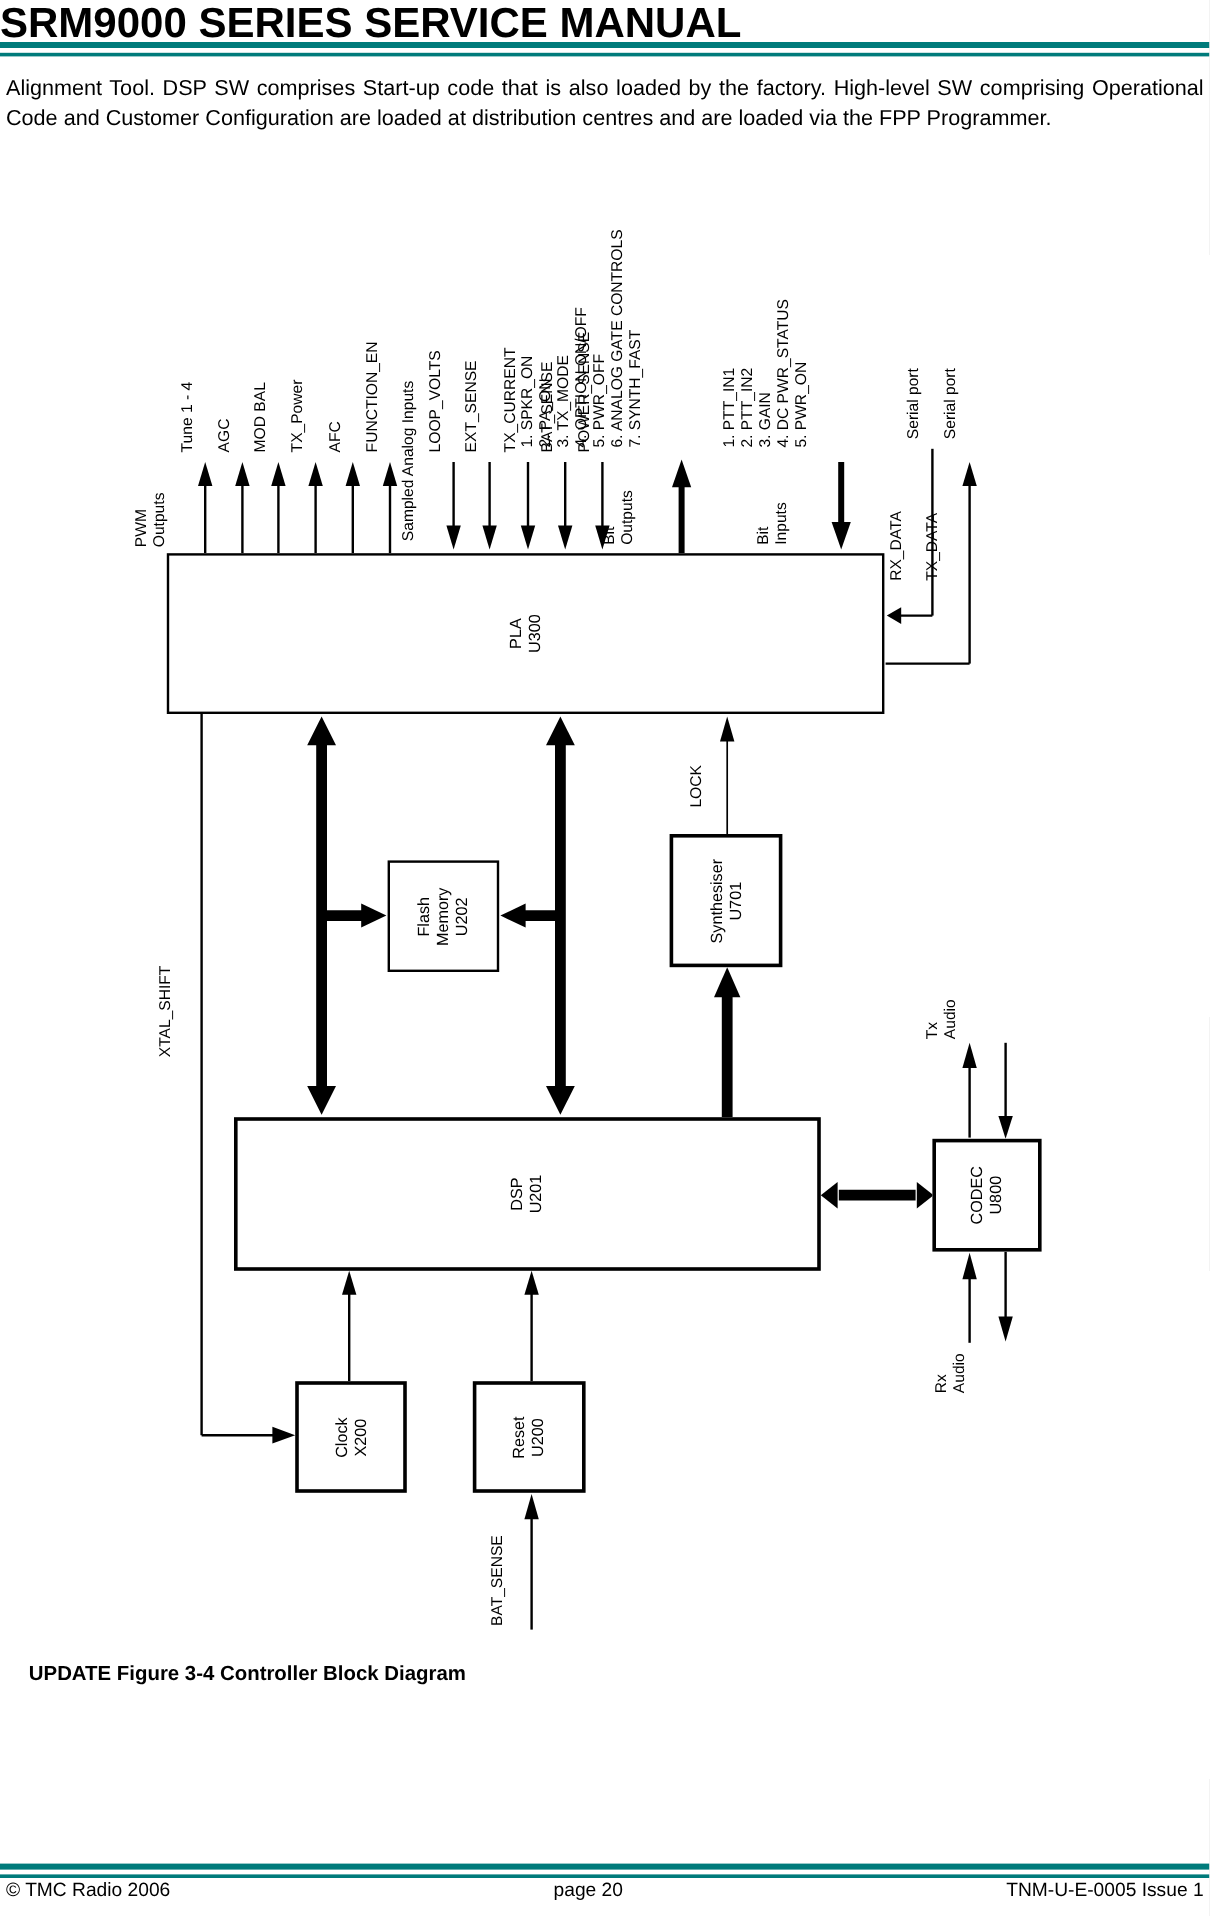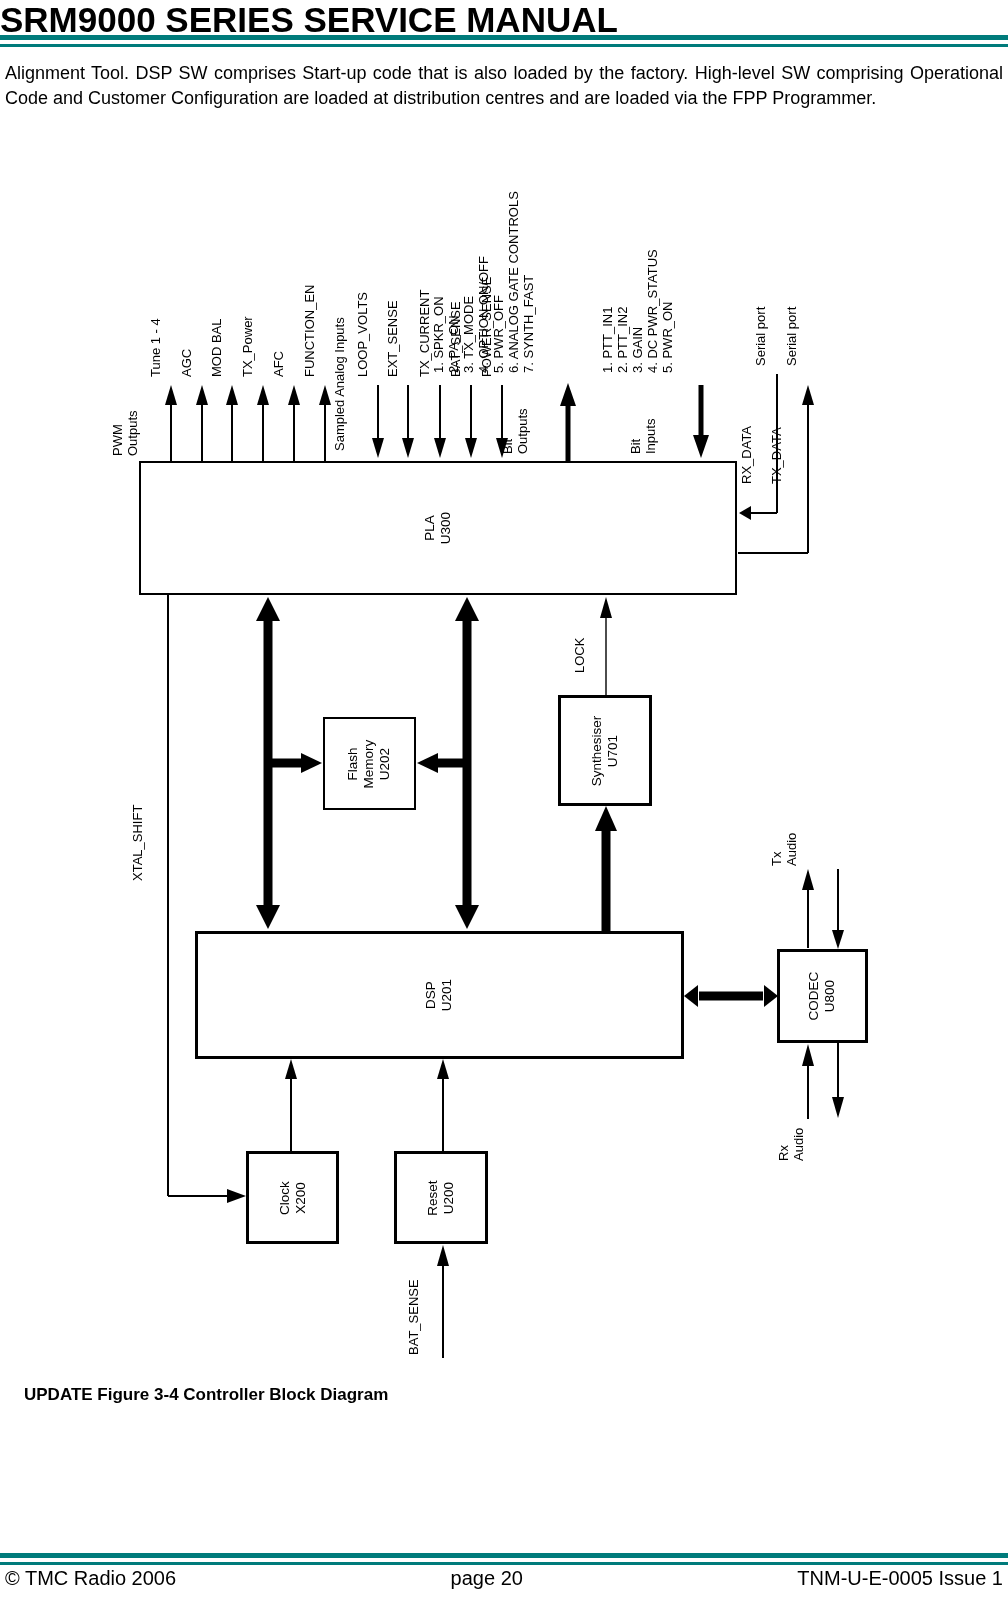--- a/index.html
+++ b/index.html
@@ -6,21 +6,21 @@
   .page{position:relative;width:1008px;height:1597px;background:#ffffff;overflow:hidden;
         font-family:"Liberation Sans","DejaVu Sans",sans-serif;color:#000;}
   .title{position:absolute;top:0;left:0;width:100%;text-align:left;
          font-size:35px;font-weight:bold;letter-spacing:0px;}
   .rule{position:absolute;left:0;width:100%;}
   .para{position:absolute;top:61px;left:5px;right:5px;font-size:18px;line-height:25px;
         text-align:justify;}
   .caption{position:absolute;top:1385px;left:0;width:880px;text-align:left;
            font-size:17px;font-weight:bold;margin-left:24px;}
   .footer-text{position:absolute;top:1567px;left:5px;right:5px;display:flex;
-               justify-content:space-between;font-size:20px;}
+               justify-content:space-between;font-size:16px;}
   
   svg.wires{position:absolute;left:0;top:0;pointer-events:none;}
   svg.wires line{stroke:#000;}
   svg.wires polygon{fill:#000;stroke:none;}
   .w2{stroke-width:2px;} .w5{stroke-width:5px;} .w9{stroke-width:9px;} .w1{stroke-width:1.4px;}
   .box{position:absolute;border:2px solid #000;background:#fff;box-sizing:border-box;
        display:flex;align-items:center;justify-content:center;z-index:2;}
   .box.hv{border-width:3px;}
   .box span{transform:rotate(-90deg);white-space:pre;text-align:center;
             font-size:13.5px;line-height:16px;}

